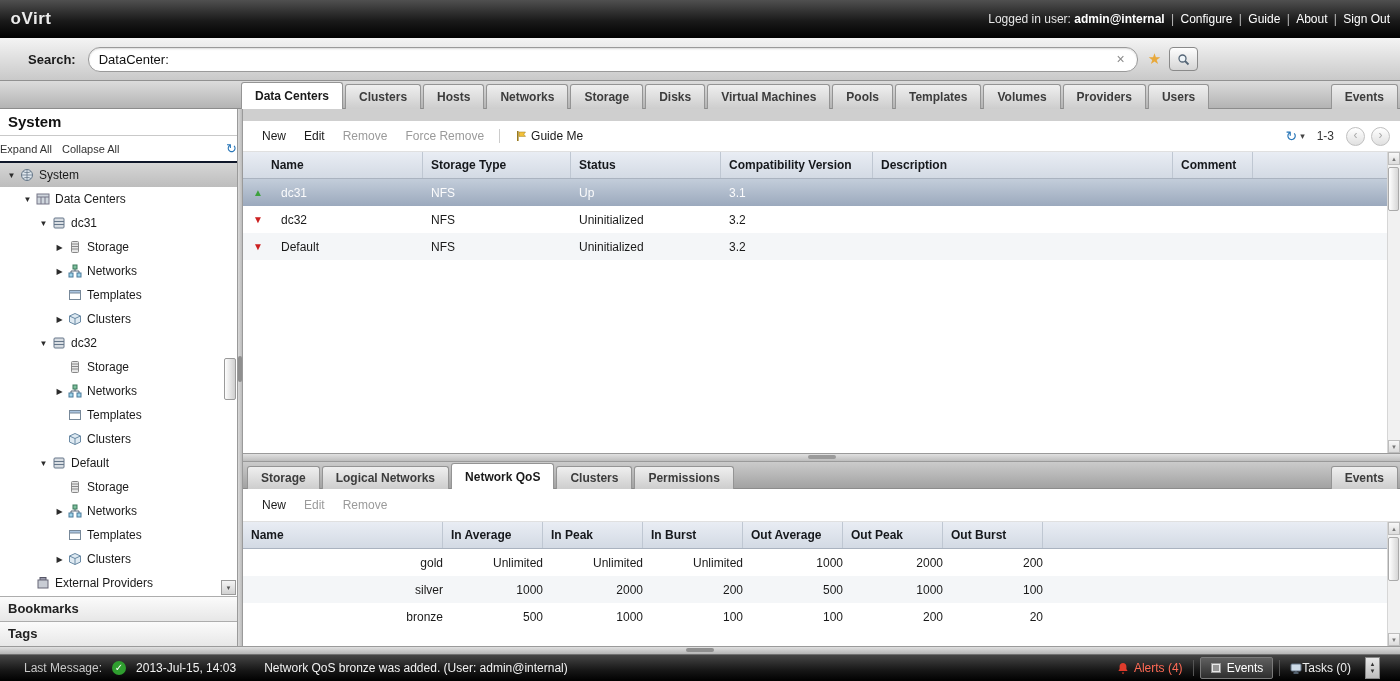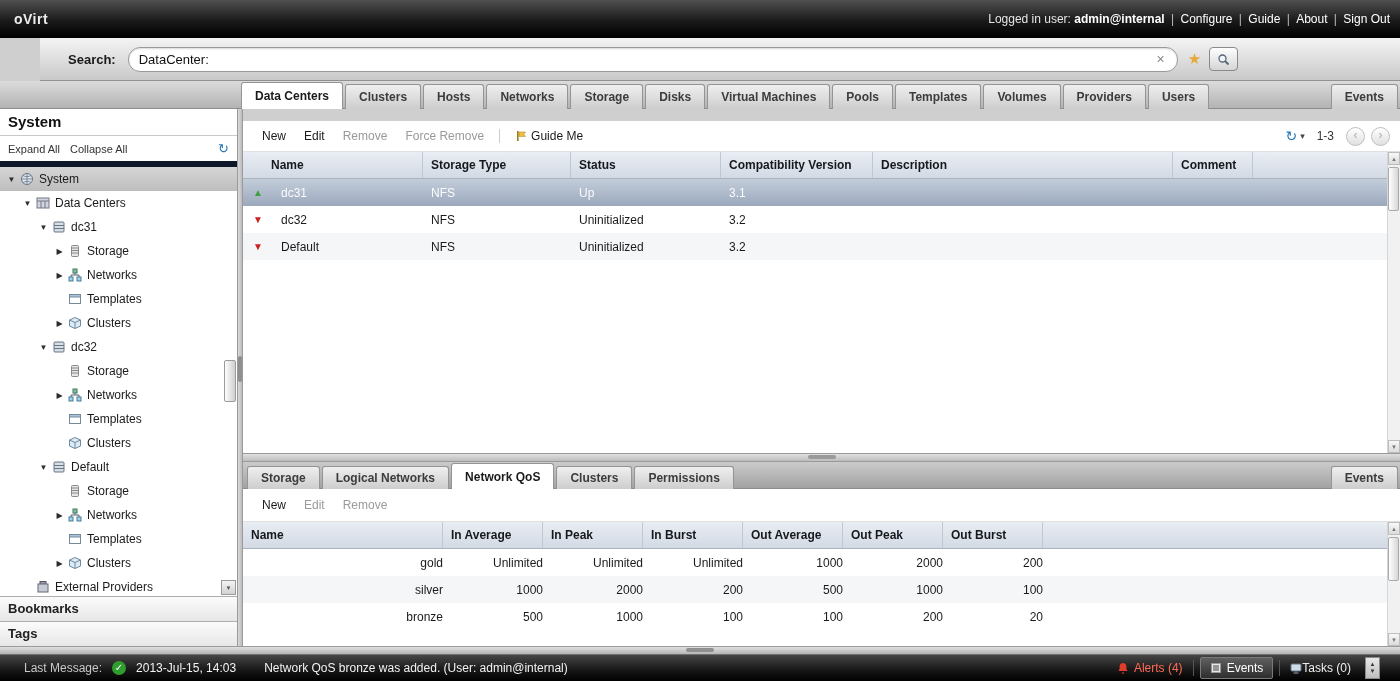--- a/index.html
+++ b/index.html
@@ -1,50 +1,50 @@
 <!DOCTYPE html>
 <html><head>
 <meta charset="utf-8">
 <style>
   html,body{margin:0;padding:0;}
   body{width:1400px;height:681px;overflow:hidden;font-family:"Liberation Sans",sans-serif;background:#cfcfcf;}
   .app{width:1400px;height:681px;display:flex;flex-direction:column;}
 
   
   .header{height:38px;flex:none;display:flex;align-items:center;background:linear-gradient(#505050,#1a1a1a 55%,#000);}
-  .logo{width:62px;text-align:center;font-size:14px;font-weight:bold;color:#ececec;letter-spacing:.5px;}
+  .logo{width:62px;text-align:center;font-size:17px;font-weight:bold;color:#ececec;letter-spacing:.5px;}
   .banner{height:38px;display:flex;align-items:center;padding:0 18px;background:linear-gradient(#74b236,#4d871c);color:#fff;font-weight:bold;font-size:13px;box-shadow:inset 0 1px 0 rgba(255,255,255,.25);}
   .hdr-right{margin-left:auto;padding-right:10px;color:#e6e6e6;font-size:12px;white-space:nowrap;}
   .hdr-right .user{font-weight:bold;color:#fff;}
   .hdr-sep{color:#bbb;margin:0 3px;}
   .hdr-link{cursor:pointer;color:#fff;}
 
   
-  .searchbar{height:42px;flex:none;display:flex;align-items:center;background:linear-gradient(#f4f4f4,#c9c9c9);border-bottom:1px solid #919191;padding-left:28px;margin-left:40px;}
+  .searchbar{height:42px;flex:none;display:flex;align-items:center;background:linear-gradient(#f4f4f4,#c9c9c9);border-bottom:1px solid #919191;padding-left:28px;}
   .search-label{font-weight:bold;font-size:13px;color:#1a1a1a;margin-right:12px;}
   .search-wrap{width:1028px;height:23px;background:#fff;border:1px solid #9a9a9a;border-radius:12px;display:flex;align-items:center;padding:0 10px;box-shadow:inset 0 1px 2px rgba(0,0,0,.15);}
   .search-input{flex:1;border:0;outline:0;font-size:13px;font-family:inherit;color:#111;background:transparent;padding:0;}
   .clear-x{color:#8a8a8a;font-size:14px;cursor:pointer;padding:0 2px;}
   .star{color:#e8a93c;font-size:15px;margin:0 8px 0 10px;cursor:pointer;}
   .search-btn{width:27px;height:22px;border:1px solid #8a8a8a;border-radius:4px;background:linear-gradient(#fefefe,#d5d5d5);display:flex;align-items:center;justify-content:center;cursor:pointer;}
 
   
   .tabstrip{height:27px;flex:none;display:flex;align-items:flex-end;background:linear-gradient(#dcdcdc,#b3b3b3);border-bottom:1px solid #8c8c8c;padding-left:241px;}
   .tabs{display:flex;align-items:flex-end;gap:2px;}
   .tab{height:24px;display:flex;align-items:center;padding:0 13px;background:linear-gradient(#efefef,#cdcdcd);border:1px solid #949494;border-bottom:none;border-radius:3px 3px 0 0;font-size:12px;font-weight:bold;color:#3c3c3c;cursor:pointer;margin-bottom:-1px;white-space:nowrap;}
   .tab.active{background:#fff;color:#1a1a1a;height:26px;position:relative;z-index:2;}
   .tab-events{margin-left:auto;margin-right:2px;}
 
   
   .content{flex:1;display:flex;min-height:0;}
 
   
   .sidebar{width:237px;flex:none;background:#fff;display:flex;flex-direction:column;border-right:1px solid #9a9a9a;min-height:0;}
   .sb-title{height:26px;line-height:26px;padding:0 8px;font-size:15px;font-weight:bold;color:#111;border-bottom:1px solid #c9c9c9;flex:none;}
-  .sb-controls{height:25px;display:flex;align-items:center;gap:10px;padding:0 8px;font-size:11px;color:#333;border-bottom:6px solid #0f172a;flex:none;}
+  .sb-controls{height:25px;display:flex;align-items:center;gap:10px;padding:0 0;font-size:11px;color:#333;border-bottom:2px solid #0f172a;flex:none;}
   .sb-link{cursor:pointer;}
   .sb-refresh{margin-left:auto;color:#2a77b8;font-size:13px;cursor:pointer;}
   .tree-wrap{flex:1;position:relative;overflow:hidden;min-height:0;}
   .tree{position:absolute;inset:0;}
   .tree-row{height:24px;display:flex;align-items:center;font-size:12px;color:#1a1a1a;cursor:pointer;white-space:nowrap;}
   .tree-row.selected{background:linear-gradient(#d6d6d6,#bdbdbd);}
   .expander{width:15px;flex:none;text-align:center;font-size:8px;color:#2b2b2b;}
   .tree-icon{width:16px;height:14px;flex:none;display:inline-flex;align-items:center;justify-content:center;margin-right:4px;}
   .tree-label{overflow:hidden;}
   .tree-scroll{position:absolute;top:0;right:0;bottom:0;width:14px;}

